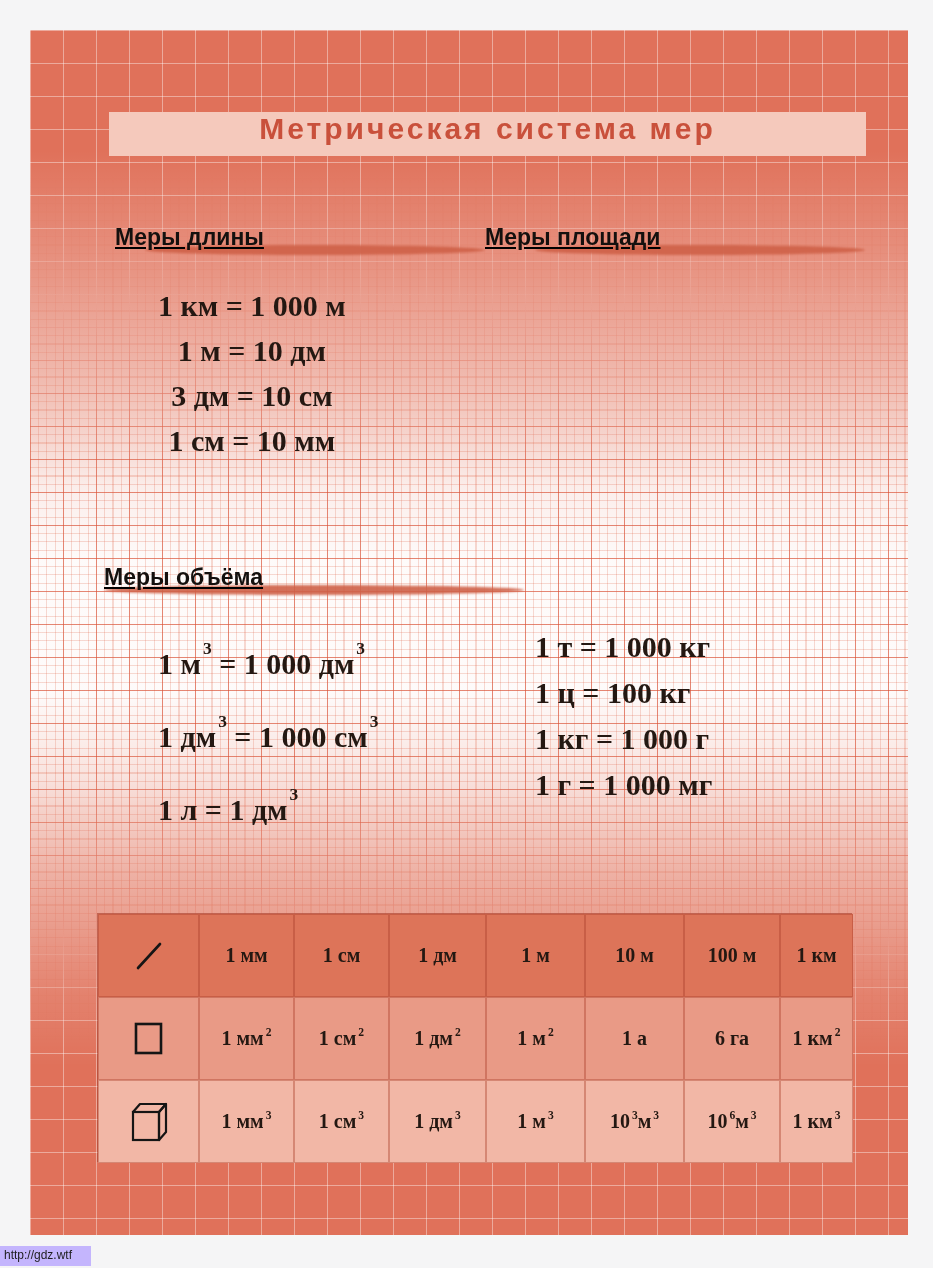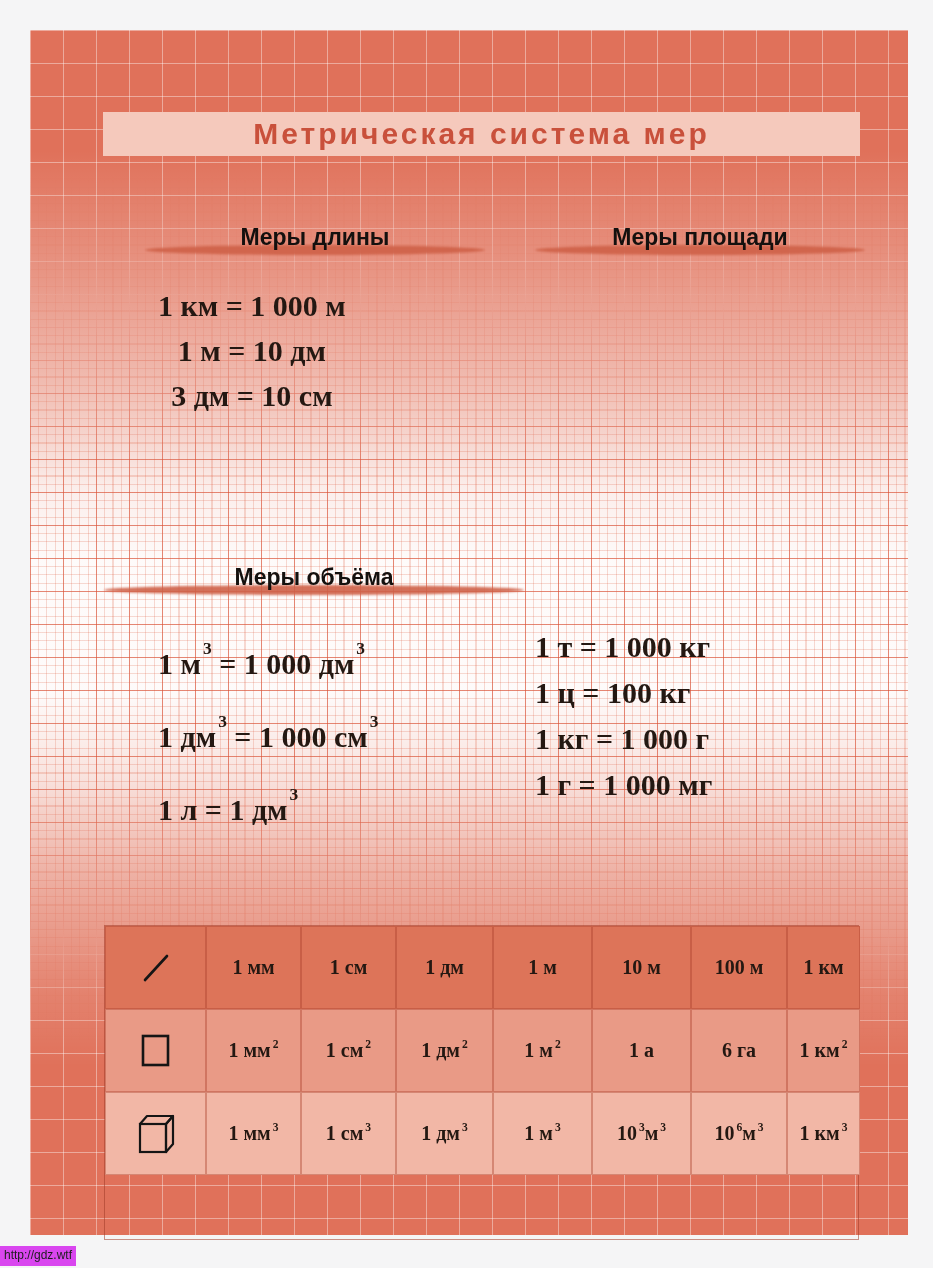--- a/index.html
+++ b/index.html
@@ -29,29 +29,29 @@
       repeating-linear-gradient(to right, rgba(214,74,48,.60) 0 1px, transparent 1px 33px),
       repeating-linear-gradient(to bottom, rgba(214,74,48,.60) 0 1px, transparent 1px 33px);
     -webkit-mask-image:linear-gradient(to bottom, transparent 0%, transparent 12%,
         rgba(0,0,0,.6) 26%, #000 36%, #000 62%, rgba(0,0,0,.6) 74%, transparent 84%, transparent 100%);
     mask-image:linear-gradient(to bottom, transparent 0%, transparent 12%,
         rgba(0,0,0,.6) 26%, #000 36%, #000 62%, rgba(0,0,0,.6) 74%, transparent 84%, transparent 100%);
   }
 
   
   .banner{
-    position:absolute;left:73px;top:82px;width:757px;height:44px;
-    background:#f5c9bc;display:flex;align-items:center;justify-content:center;
+    position:absolute;left:79px;top:82px;width:757px;height:44px;
+    background:#f5c9bc;display:flex;align-items:flex-start;justify-content:center;
   }
   .title{
     color:#c9503b;font-size:30px;font-weight:bold;letter-spacing:3px;white-space:nowrap;
   }
 
   
-  .sec-header{position:absolute;text-align:center;}
+  .sec-header{position:absolute;text-align:left;text-decoration:underline;}
   .sec-header .heading{font-size:23px;font-weight:bold;color:#14100e;position:relative;z-index:2;}
   .swoosh{height:10px;border-radius:50%;background:#cf6148;filter:blur(1.2px);opacity:.9;margin:-6px auto 0;position:relative;z-index:1;}
   .hdr-len{left:85px;top:194px;width:400px;}
   .hdr-area{left:455px;top:194px;width:430px;}
   .hdr-vol{left:74px;top:534px;width:420px;}
   .hdr-mass{left:455px;top:534px;width:430px;}
   .hdr-len .swoosh{width:340px;}
   .hdr-area .swoosh{width:330px;}
   .hdr-vol .swoosh,.hdr-mass .swoosh{width:100%;}
 
@@ -61,37 +61,37 @@
     font-size:30px;color:#241812;line-height:45px;white-space:nowrap;
   }
   .f-length{left:128px;top:253px;text-align:center;}
   .f-area{left:505px;top:253px;}
   .f-volume{left:128px;top:594px;line-height:66px;}
   .f-mass{left:505px;top:594px;line-height:46px;}
   .formulas sup,.cell sup{font-size:.58em;position:relative;top:-.5em;margin-left:2px;letter-spacing:0;}
 
   
   .units-table{
-    position:absolute;left:74px;top:883px;width:755px;height:315px;
+    position:absolute;left:67px;top:883px;width:755px;height:249px;
     display:grid;grid-template-columns:101px 95px 95px 97px 99px 99px 96px 73px;
-    grid-auto-rows:83px;border:1px solid rgba(160,58,40,.55);box-sizing:border-box;margin-top:12px;
+    grid-auto-rows:83px;border:1px solid rgba(160,58,40,.55);box-sizing:border-box;
   }
   .cell{
     border:1px solid rgba(170,62,42,.40);display:flex;align-items:center;justify-content:center;
     font-family:"Liberation Serif",serif;font-weight:bold;font-size:20px;color:#241812;white-space:nowrap;
   }
   .r1{background:#dd7459;}
   .r2{background:#e99a86;}
   .r3{background:#f2b7a6;}
   .icon-cell svg{display:block;}
 
   
   .watermark{
-    position:absolute;left:0;top:1246px;background:#d946ef;color:#1d1d1d;
-    font-size:12px;padding:2px 4px 3px 4px;line-height:15px;
+    position:absolute;left:0;top:1246px;background:#c4b5fd;color:#1d1d1d;
+    font-size:12px;padding:2px 19px 3px 4px;line-height:15px;
   }
 </style>
 </head>
 <body>
 
 <div class="page">
   <div class="poster">
     <div class="grid-red"></div>
 
     <div class="banner">
@@ -104,20 +104,21 @@
     </div>
     <div class="sec-header hdr-area">
       <div class="heading">Меры площади</div>
       <div class="swoosh"></div>
     </div>
 
     <div class="formulas f-length">
       <div>1 км = 1 000 м</div>
       <div>1 м = 10 дм</div>
       <div>3 дм = 10 см</div>
+      <div>1 см = 10 мм</div>
     </div>
 
     <div class="sec-header hdr-vol">
       <div class="heading">Меры объёма</div>
       <div class="swoosh"></div>
     </div>
 
     <div class="formulas f-volume">
       <div>1 м<sup>3</sup> = 1 000 дм<sup>3</sup></div>
       <div>1 дм<sup>3</sup> = 1 000 см<sup>3</sup></div>

